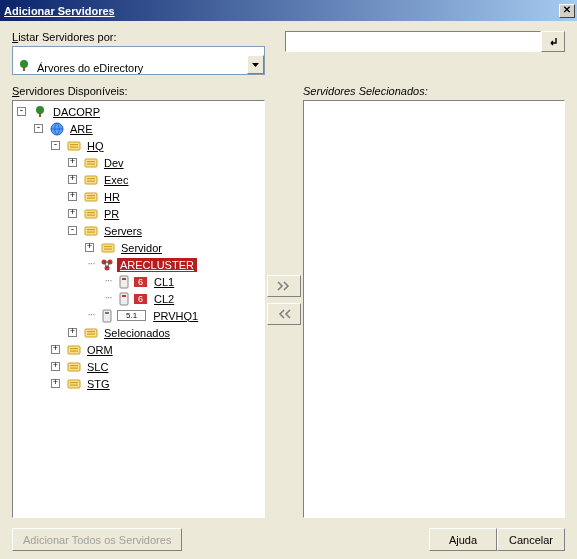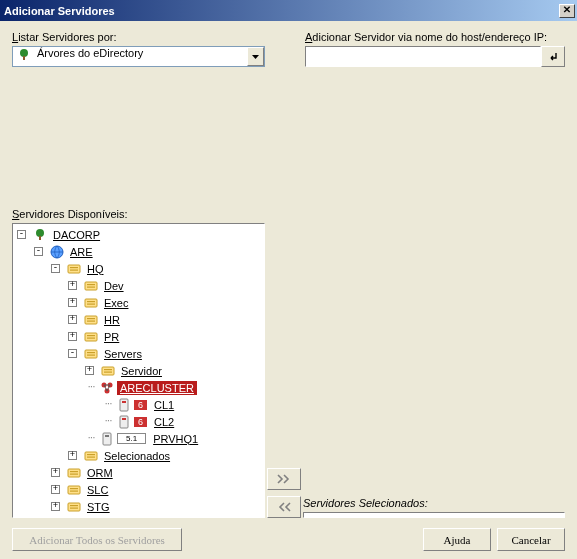--- a/index.html
+++ b/index.html
@@ -16,55 +16,55 @@
   .titlebar {
     background: linear-gradient(to right, #0a246a, #a6caf0);
     color: #fff;
     height: 21px;
     display: flex;
     align-items: center;
     padding: 0 2px 0 4px;
     font-weight: bold;
     font-size: 11px;
   }
-  .titlebar .title { flex: 1; }
+  .titlebar .title { flex: 1; text-decoration: underline; }
   .titlebar .close-btn {
     width: 16px; height: 14px;
     background: #d4d0c8;
     border: 1px solid #fff;
     border-right-color:#404040; border-bottom-color:#404040;
     color:#000; font-family: Arial;
     font-size: 10px; line-height: 10px;
     text-align: center;
     cursor: pointer;
   }
   .body {
     padding: 10px 12px 8px 12px;
     height: calc(559px - 21px);
     display: flex;
     flex-direction: column;
   }
   .row-top {
     display: flex;
-    gap: 40px;
+    gap: 20px;
     margin-bottom: 6px;
   }
   .col-left { width: 253px; }
   .col-right { flex: 1; }
   .label {
     display: block;
     margin-bottom: 3px;
   }
   .mne { text-decoration: underline; }
   .combo {
     display: flex;
-    height: 21px;
+    height: 29px;
     background: #fff;
     border: 1px solid #7f9db9;
-    align-items: flex-start;
+    align-items: flex-end;
   }
   .combo .cicon {
     width: 16px; height: 16px;
     margin: 0 3px;
     display:flex; align-items:center; justify-content:center;
   }
   .combo .ctext { flex: 1; padding-left: 2px; }
   .combo .cbtn {
     width: 17px; height: 19px;
     background: #ece9d8;
@@ -91,23 +91,22 @@
     border: 1px solid;
     border-color: #fff #808080 #808080 #fff;
     display:flex; align-items:center; justify-content:center;
     cursor:pointer;
     margin-left:0;
   }
   .row-lists {
     display:flex;
     flex:1;
     gap: 0;
-    margin-top: 12px;
+    margin-top: 4px;
     min-height: 0;
-    align-items: flex-end;
   }
   .panel-label { margin-bottom: 3px; display:block; }
   .list-panel {
     display:flex; flex-direction:column;
     min-height:0;
   }
   .list-panel.left { width: 253px; }
   .list-panel.right { flex:1;font-style:italic; }
   .listbox {
     flex:1;
@@ -135,23 +134,21 @@
     display:flex; align-items:center; justify-content:center;
     cursor:pointer;
     color:#808080;
     font-family: Arial;
     font-size: 12px;
     letter-spacing:-2px;
   }
   .footer {
     display:flex;
     align-items:center;
-    gap: 6px;
     padding-top: 10px;
-    font-family: Liberation Serif, serif;
   }
   .footer .spacer { flex:1; }
   .btn {
     height: 23px;
     min-width: 68px;
     padding: 0 10px;
     background:#ece9d8;
     border:1px solid;
     border-color:#fff #808080 #808080 #fff;
     font: inherit;
@@ -230,21 +227,20 @@
         </span>
         <span class="ctext">Árvores do eDirectory</span>
         <span class="cbtn">
           <svg width="7" height="4" viewBox="0 0 7 4">
               <polygon points="0,0 7,0 3.5,4" fill="#000"></polygon>
             </svg>
         </span>
       </div>
     </div>
     <div class="col-right">
-      <label class="label"><span class="mne">A</span><span>dicionar Servidor via nome do host/endereço IP:</span></label>
       <div class="text-input-wrap">
         <input class="text-input" type="text" value="" style="">
         <div class="go-btn">
           <svg width="12" height="12" viewBox="0 0 12 12">
             <path d="M9 2 L9 7 L4 7 M4 7 L6 5 M4 7 L6 9" stroke="#000" stroke-width="1.4" fill="none"></path>
           </svg>
         </div>
       </div>
     </div>
   </div>

